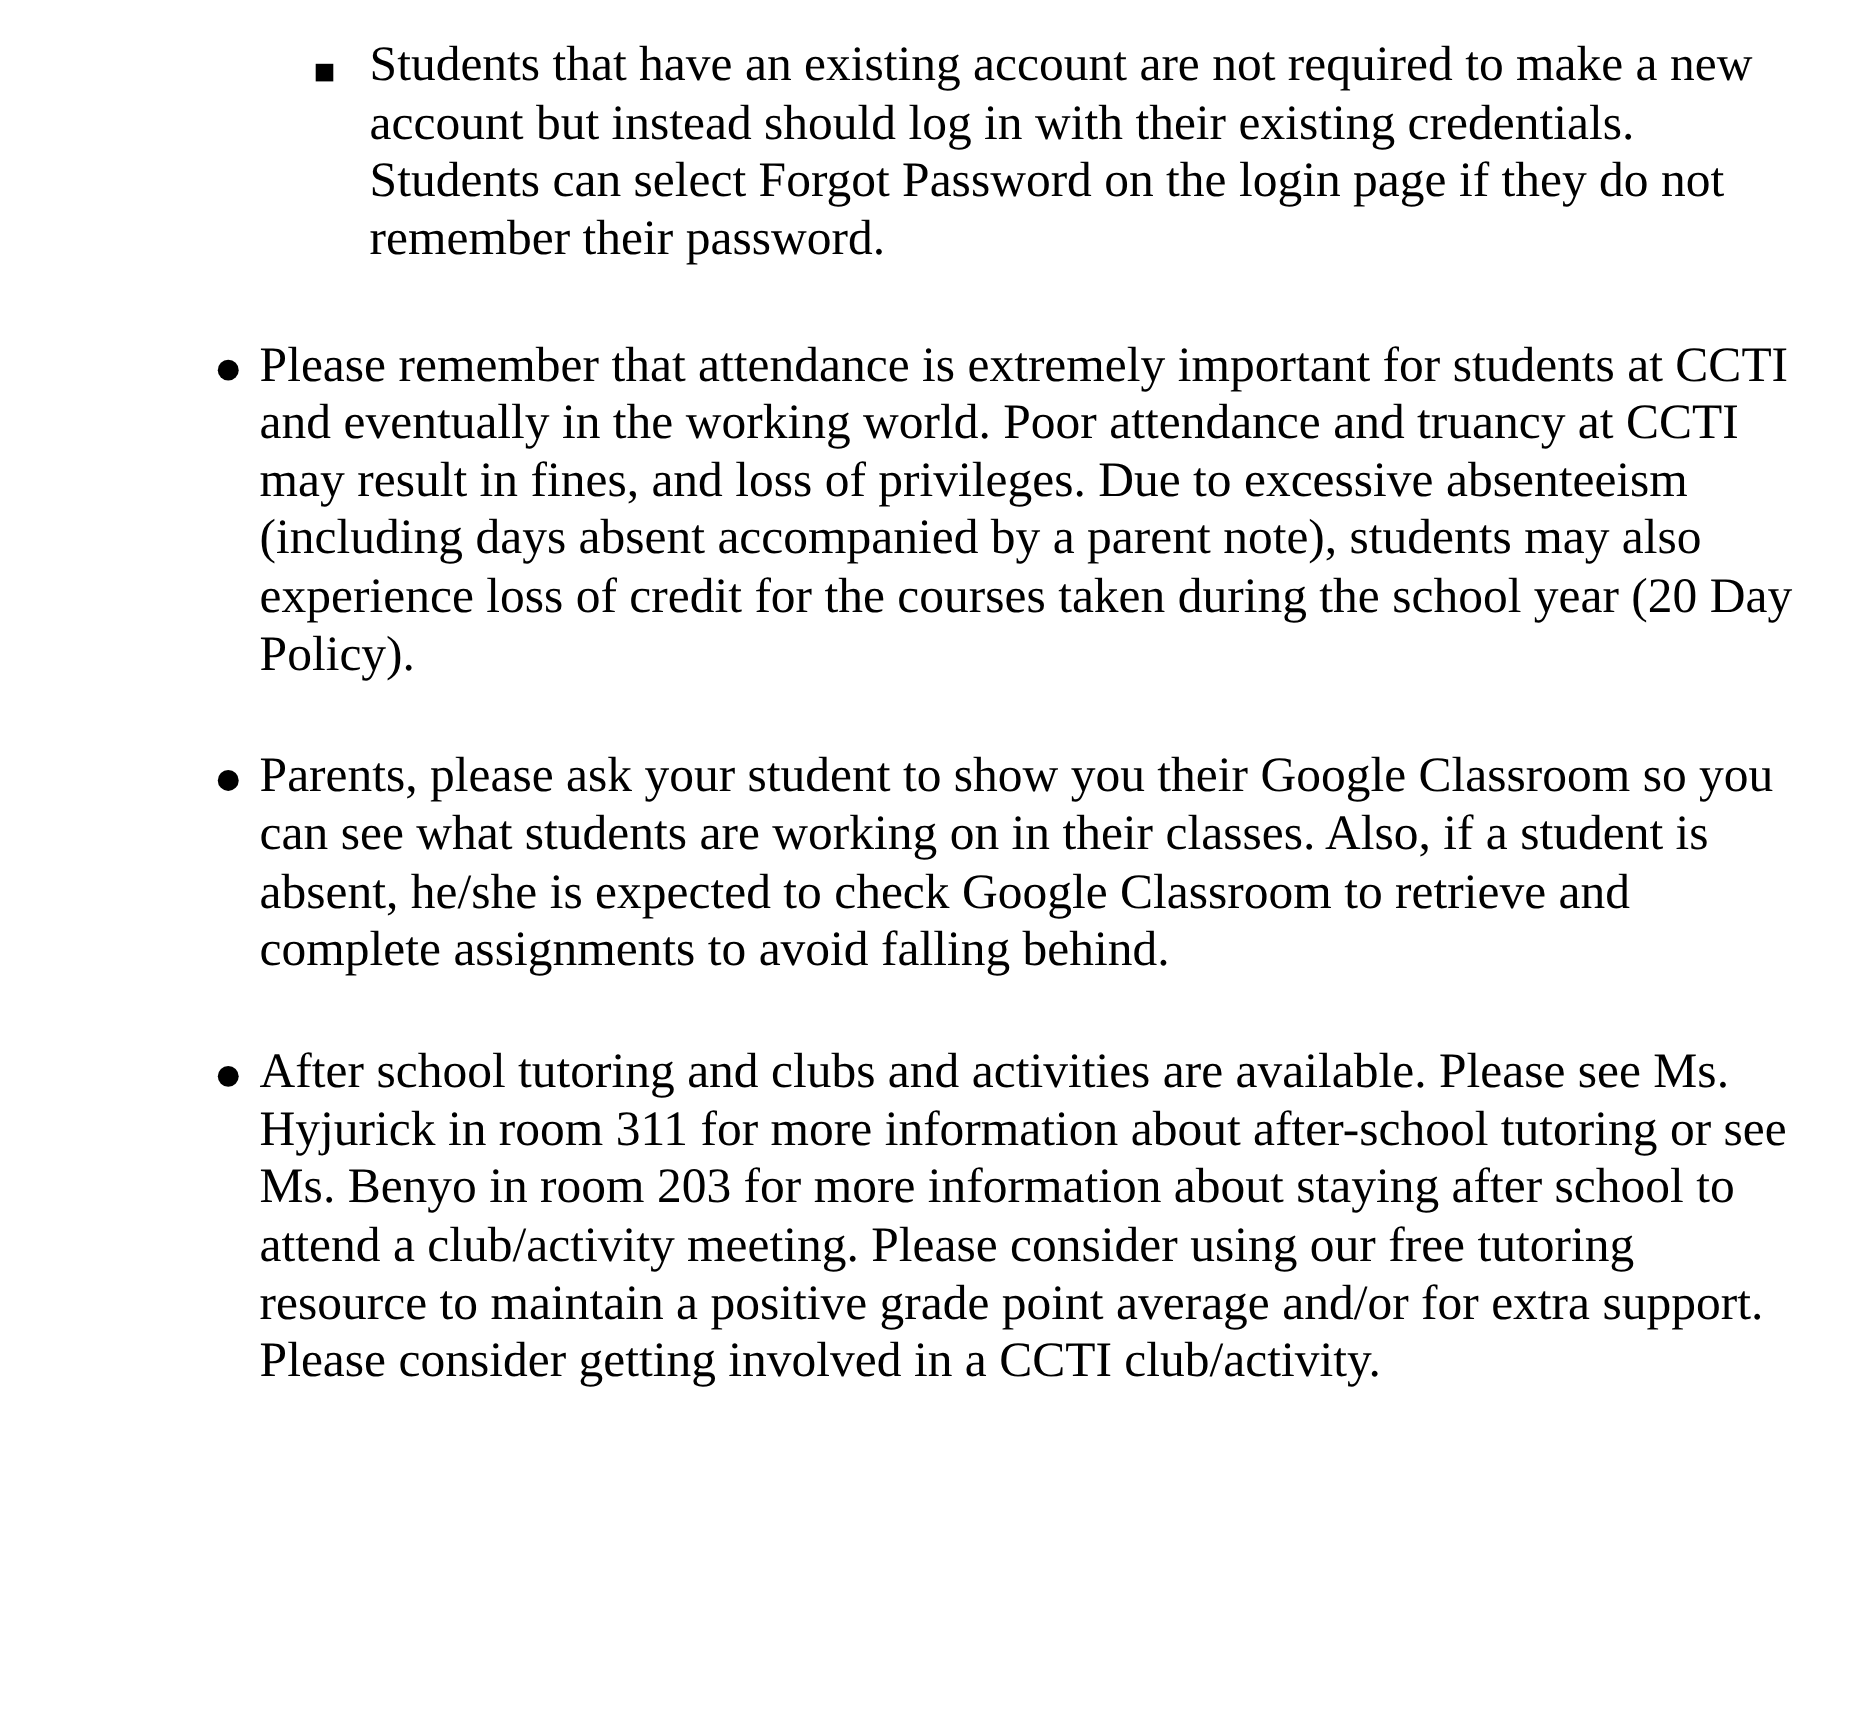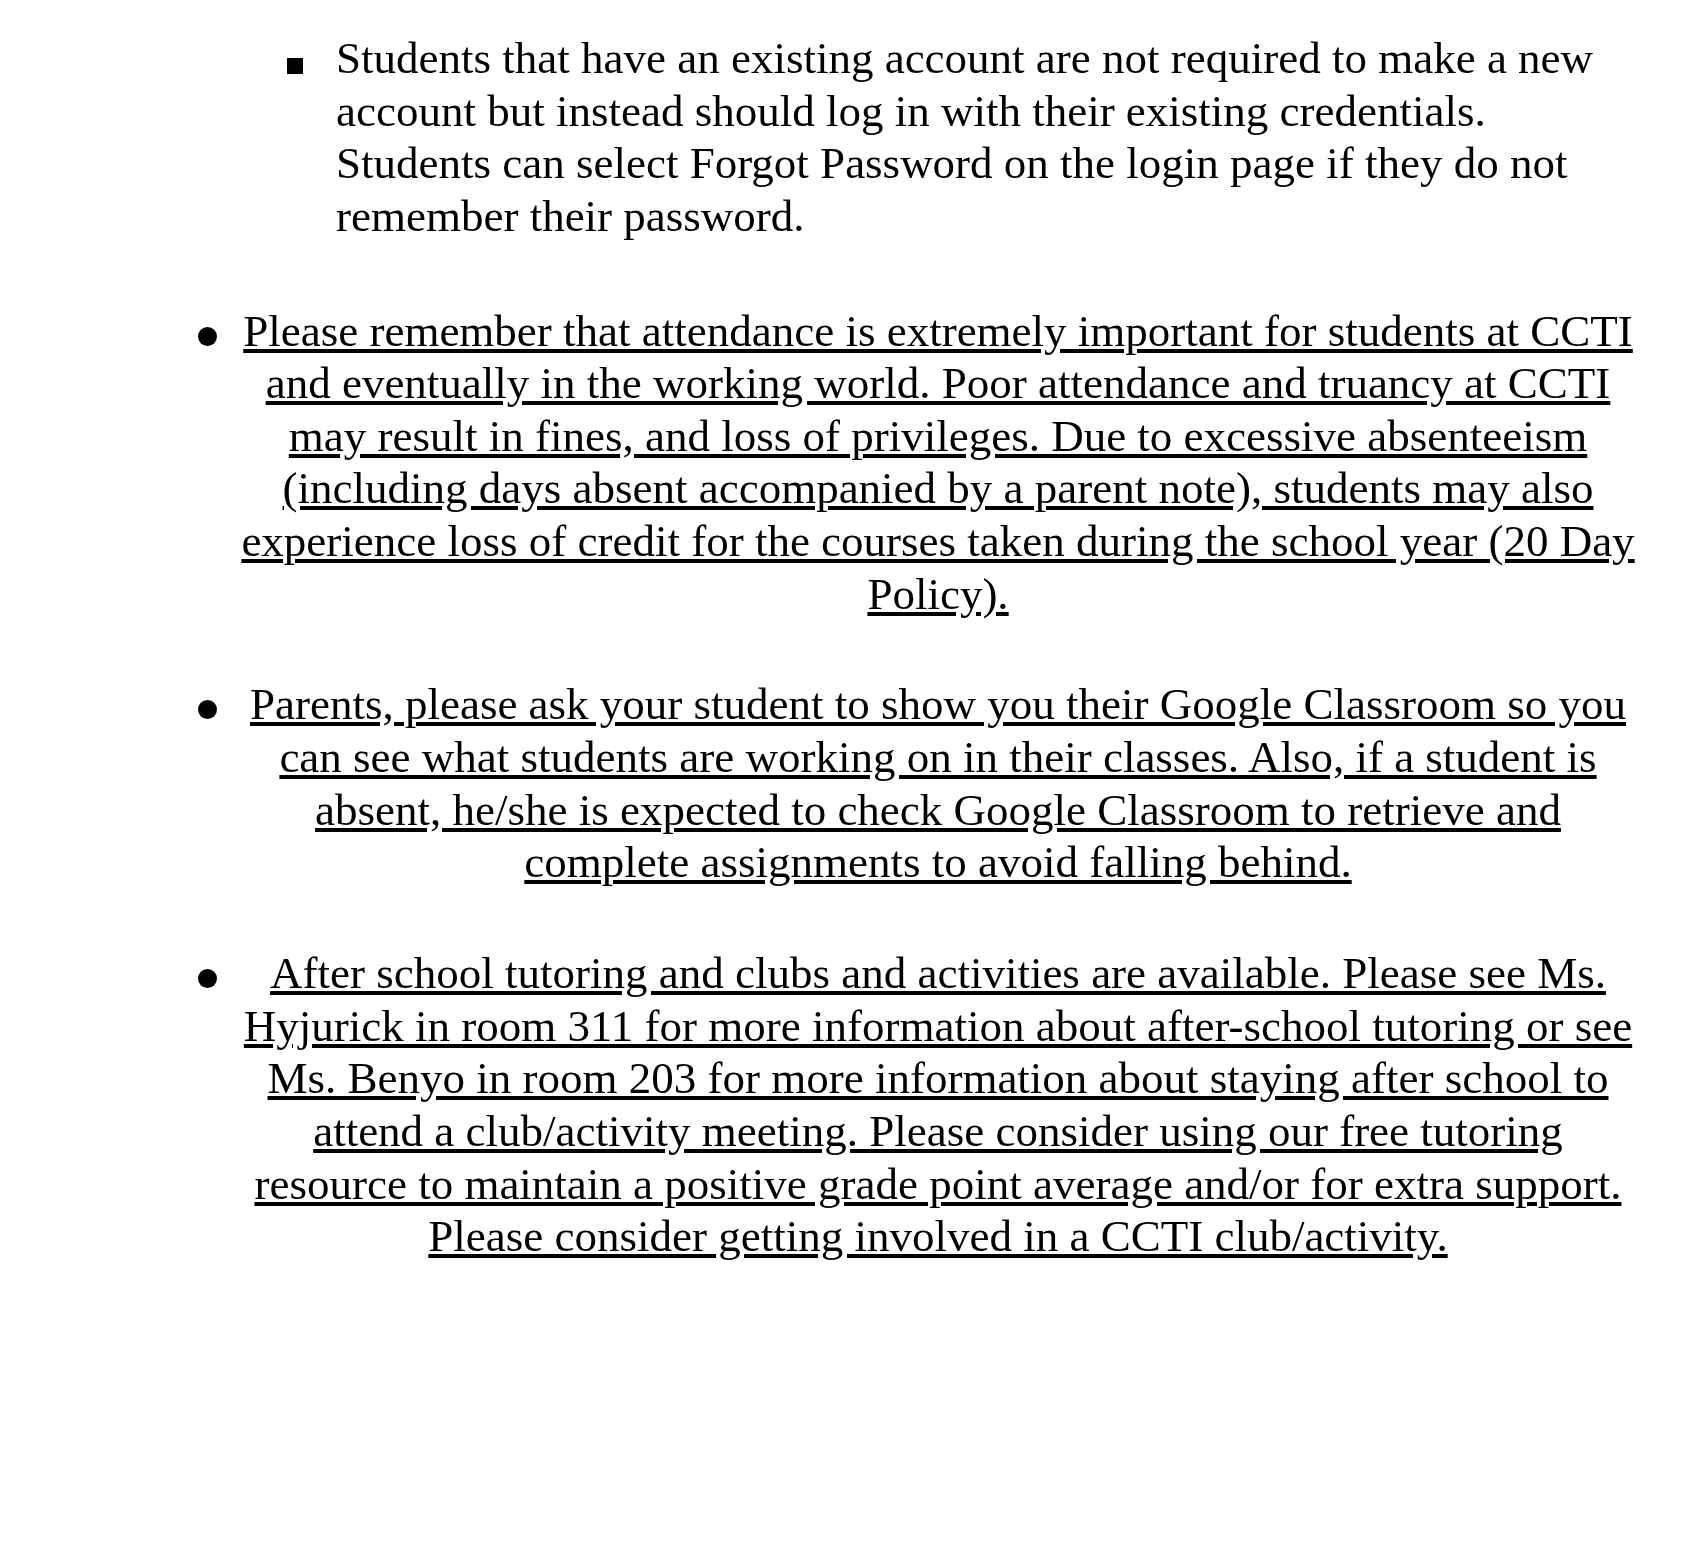--- a/index.html
+++ b/index.html
@@ -50,22 +50,21 @@
   
   .main-list {
     list-style: none;
     margin: 0;
     padding: 0;
   }
   .main-item {
     position: relative;
     margin: 0 0 0 78px;
     padding-left: 98px;
-    text-align: center;
-    text-decoration: underline;
+    text-align: left;
   }
   .main-item .rd-bullet {
     position: absolute;
     left: 60px;
     top: 22px;
     width: 19px;
     height: 19px;
     border-radius: 50%;
     background: #000;
   }

